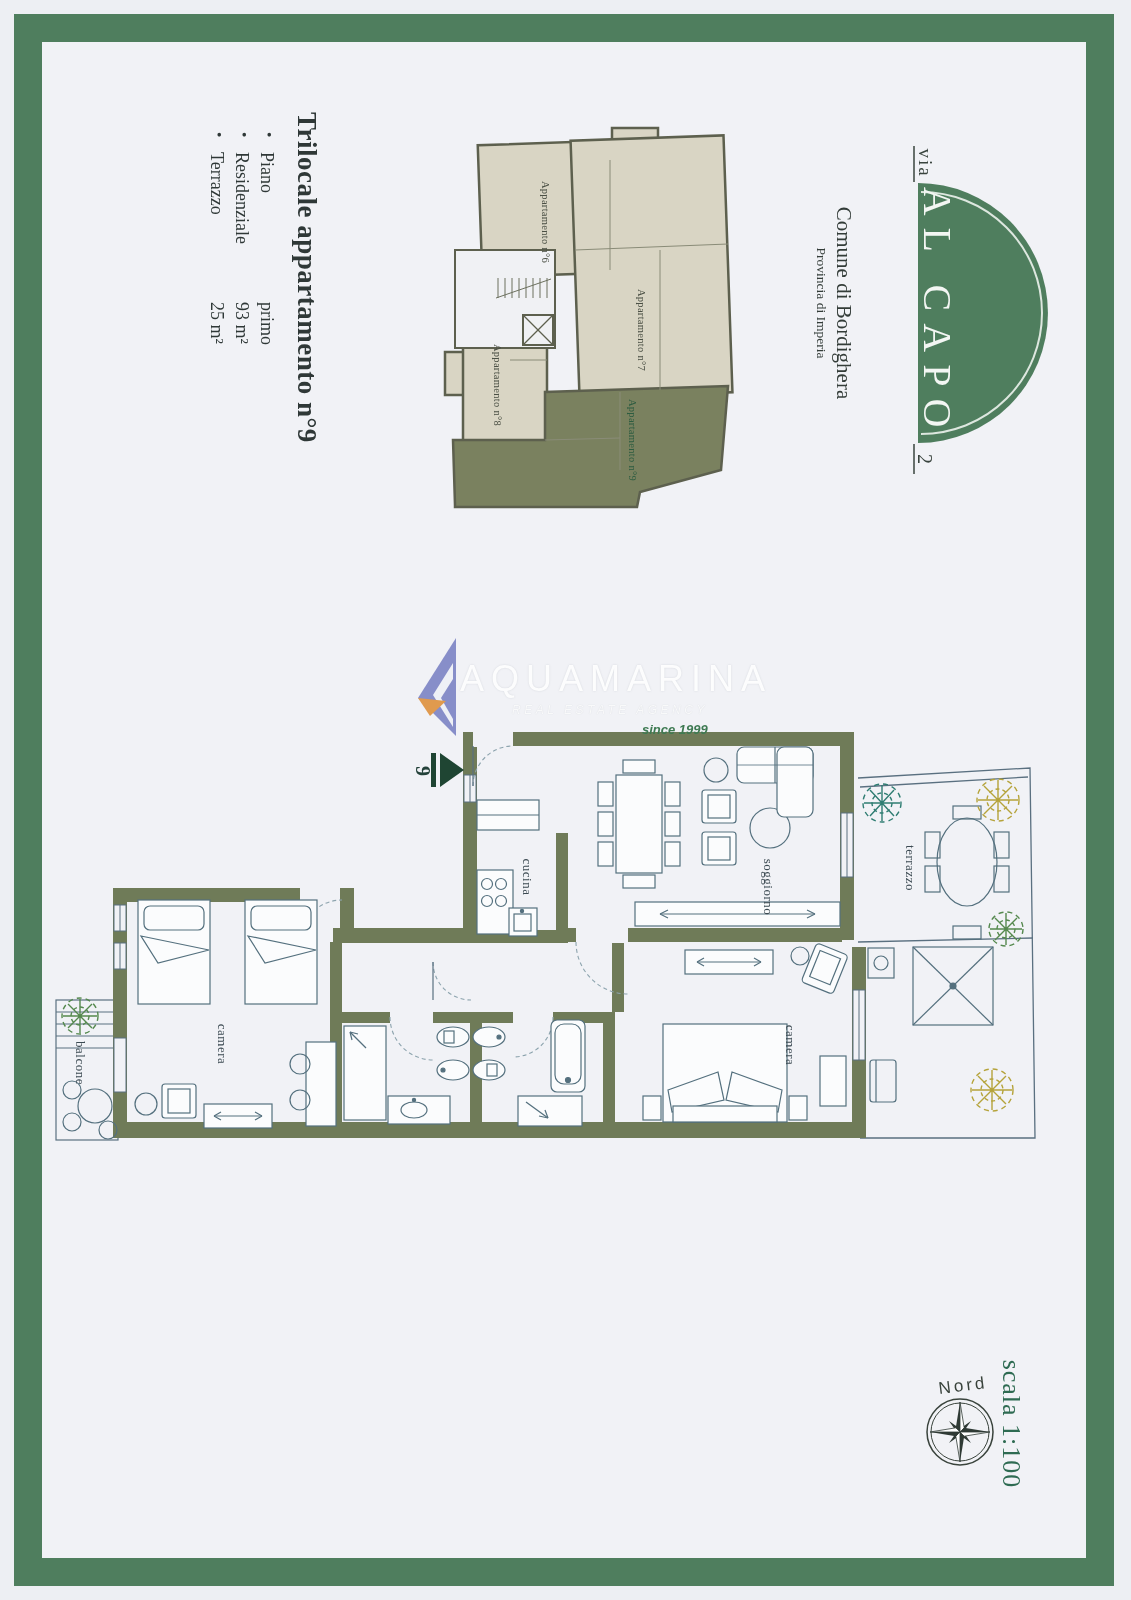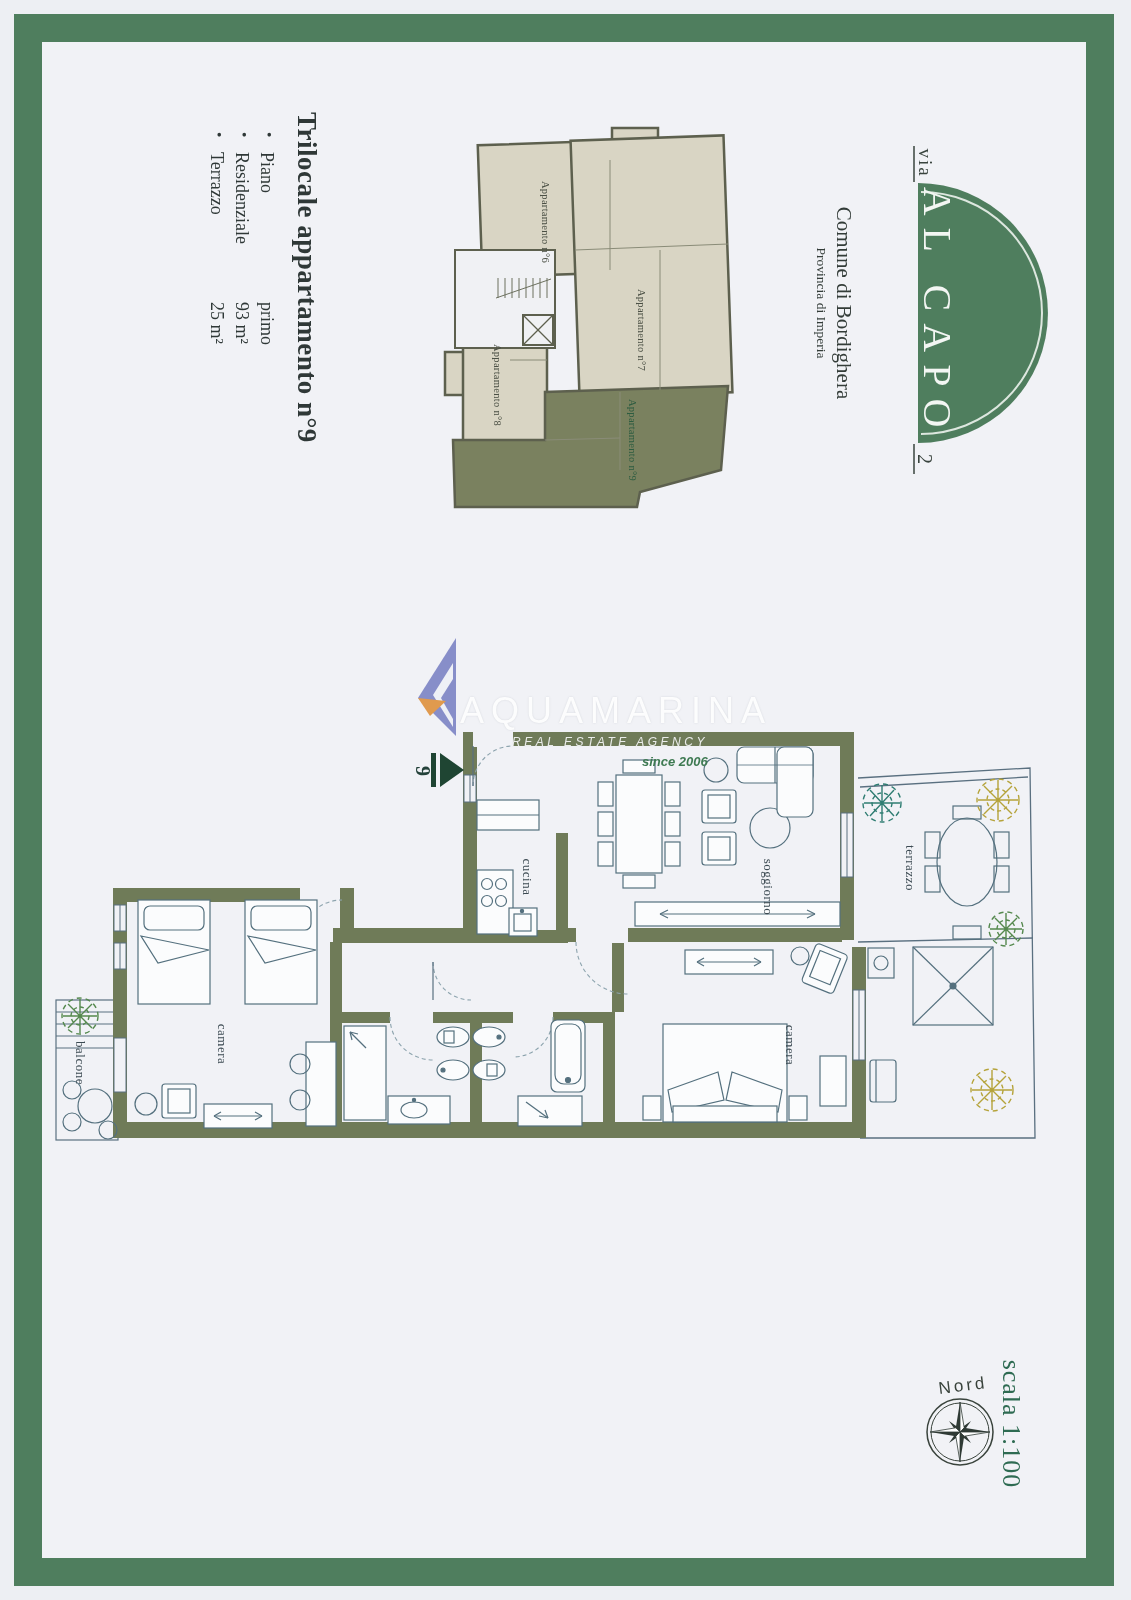--- a/index.html
+++ b/index.html
@@ -3,21 +3,21 @@
 <meta charset="utf-8">
 <style>
   html,body{margin:0;padding:0;background:#dfe3e8;}
   .sheet{position:relative;width:1131px;height:1600px;background:#edeff3;overflow:hidden;
          font-family:"Liberation Serif","DejaVu Serif",serif;}
   .frame{position:absolute;left:14px;top:14px;right:17px;bottom:14px;
          border:28px solid #4f7e5e;background:#f1f2f6;}
   svg.art{position:absolute;left:0;top:0;}
   
   .r{position:absolute;transform:translate(-50%,-50%) rotate(90deg);white-space:nowrap;}
-  .h{position:absolute;white-space:nowrap;margin-top:32px;}
+  .h{position:absolute;white-space:nowrap;}
   
   .rblock{position:absolute;transform-origin:0 0;transform:rotate(90deg);}
   .title-block h1{margin:0 0 14px 0;font-size:27px;font-weight:bold;color:#2f3837;letter-spacing:.5px;}
   .detail-row{display:flex;font-size:18px;color:#2f3837;margin:4px 0 4px 20px;}
   .detail-row .b{width:20px;font-size:15px;}
   .detail-row .lab{width:150px;}
   .detail-row .val{width:110px;}
   .muni-block{text-align:center;color:#333c38;}
   .muni-block .l1{font-size:21px;margin:0;}
   .muni-block .l2{font-size:13.5px;margin:2px 0 0 0;}
@@ -364,21 +364,21 @@
     </div>
   </div>
 
   <span class="r ov-label" style="left:545px;top:222px">Appartamento n°6</span>
   <span class="r ov-label" style="left:641px;top:330px">Appartamento n°7</span>
   <span class="r ov-label" style="left:497px;top:385px">Appartamento n°8</span>
   <span class="r ov-label" style="left:632px;top:440px;color:#2d5c40">Appartamento n°9</span>
 
   <span class="h wm-brand" style="left:460px;top:658px">AQUAMARINA</span>
   <span class="h wm-tag" style="left:512px;top:703px">REAL ESTATE AGENCY</span>
-  <span class="h wm-since" style="left:642px;top:722px">since 2006</span>
+  <span class="h wm-since" style="left:642px;top:722px">since 1999</span>
 
   <span class="r entry-num" style="left:422px;top:771px">9</span>
 
   <span class="r room-label" style="left:527px;top:877px">cucina</span>
   <span class="r room-label" style="left:768px;top:887px">soggiorno</span>
   <span class="r room-label" style="left:910px;top:868px">terrazzo</span>
   <span class="r room-label" style="left:790px;top:1045px">camera</span>
   <span class="r room-label" style="left:222px;top:1044px">camera</span>
   <span class="r room-label" style="left:80px;top:1063px">balcone</span>
 

